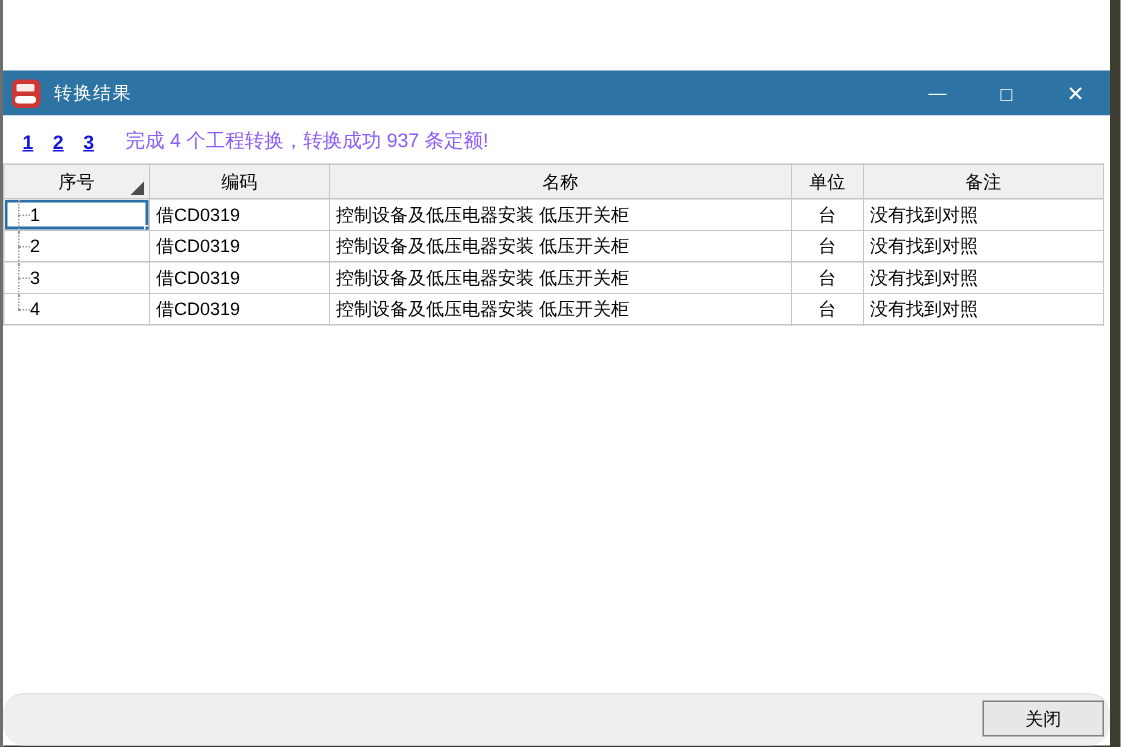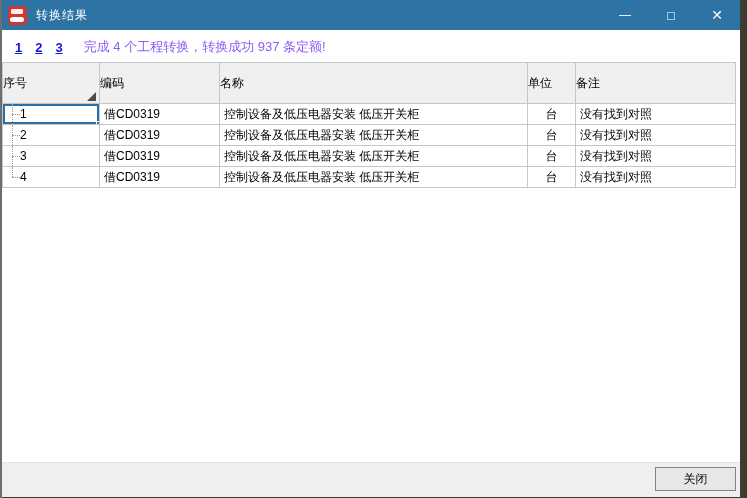--- a/index.html
+++ b/index.html
@@ -10,21 +10,21 @@
     background:linear-gradient(to right, #6e6e6e 0px, #6e6e6e 3px, #3c3c31 3px);
   }
   .window {
     position:absolute; left:2px; top:0; width:738px; height:497px;
     background:#ffffff; display:flex; flex-direction:column;
   }
 
   
   .titlebar {
     height:30px; background:#2d73a3; color:#ffffff;
-    display:flex; align-items:center; flex-shrink:0;
+    display:flex; align-items:center; flex-shrink:0;margin-top:47px;
   }
   .app-icon {
     width:19px; height:19px; margin-left:6px; border-radius:4px;
     background:#cf3832; position:relative; flex-shrink:0;
   }
   .app-icon::before {
     content:""; position:absolute; left:3px; top:3px; width:12px; height:5px;
     background:#ffffff; opacity:.9; border-radius:1px;
   }
   .app-icon::after {
@@ -53,22 +53,22 @@
     text-decoration:underline; margin-right:13px; cursor:pointer;
   }
   .summary-msg { color:#8b5cf6; font-size:13px; margin-left:8px; }
 
   
   table.grid {
     position:absolute; left:0; top:32px; border-collapse:collapse;
     table-layout:fixed; width:733px; font-size:12px; color:#000;
   }
   .grid th {
-    background:#f0f0f0; border:1px solid #c6c6c6; height:41px;
-    font-weight:normal; text-align:left; position:relative;
+    background:#f0f0f0; border:1px solid #c6c6c6; height:23px;
+    font-weight:normal; text-align:center; position:relative;
   }
   .grid td {
     background:#ffffff; border:1px solid #c6c6c6; height:21px;
     padding:0 4px; position:relative; overflow:hidden; white-space:nowrap;
   }
   .col-seq  { width:97px; }
   .col-code { width:120px; }
   .col-name { width:308px; }
   .col-unit { width:48px; }
   .col-note { width:160px; }
@@ -95,20 +95,21 @@
   td.selected { box-shadow:inset 0 0 0 2px #2a6fa8; }
   .sel-handle {
     position:absolute; right:-4px; bottom:-4px; width:7px; height:7px;
     background:#2a6fa8; border:1px solid #ffffff; z-index:3;
   }
 
   
   .footer {
     height:35px; background:#efefef; flex-shrink:0; position:relative;
     border-top:1px solid #e4e4e4;
+    border-radius:14px;
   }
   .close-btn {
     position:absolute; right:4px; top:4px; width:81px; height:24px;
     background:#e7e7e7; border:1px solid #828282; font-size:12px; color:#000;
     display:flex; align-items:center; justify-content:center;
     font-family:"Liberation Sans", sans-serif; cursor:pointer;
   }
 </style>
 </head>
 <body>

